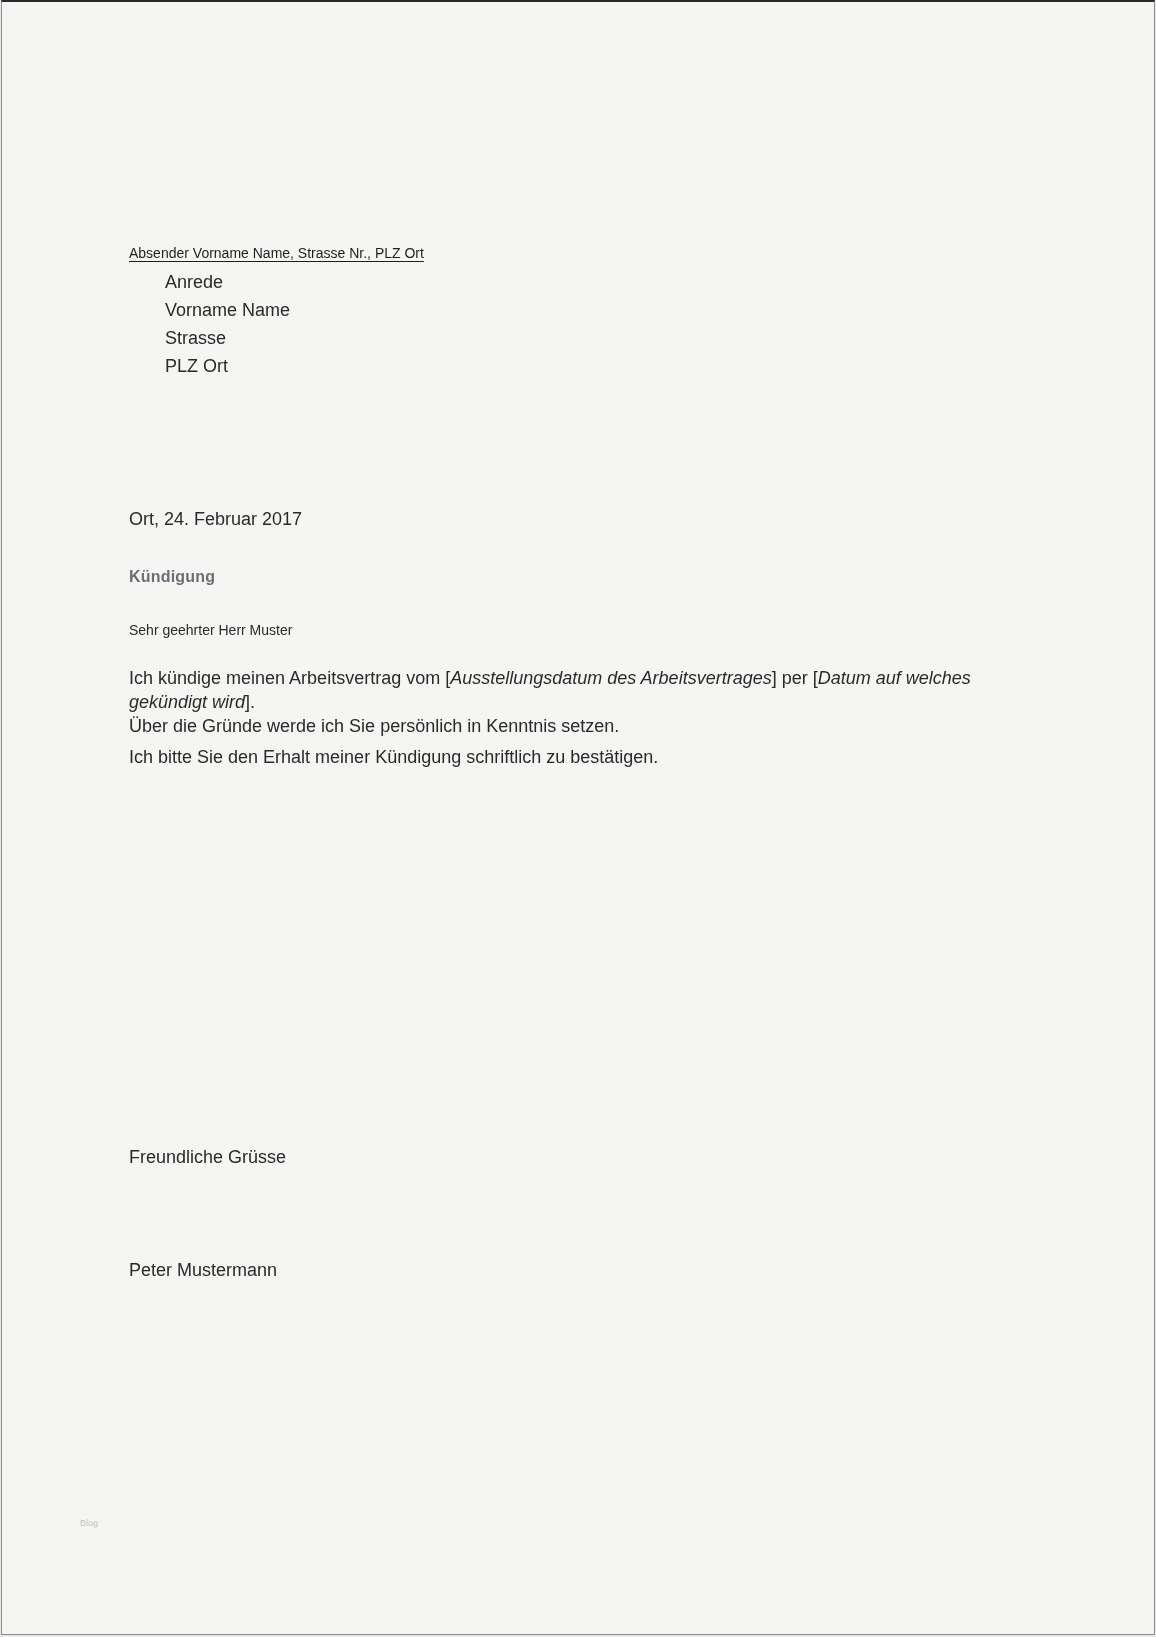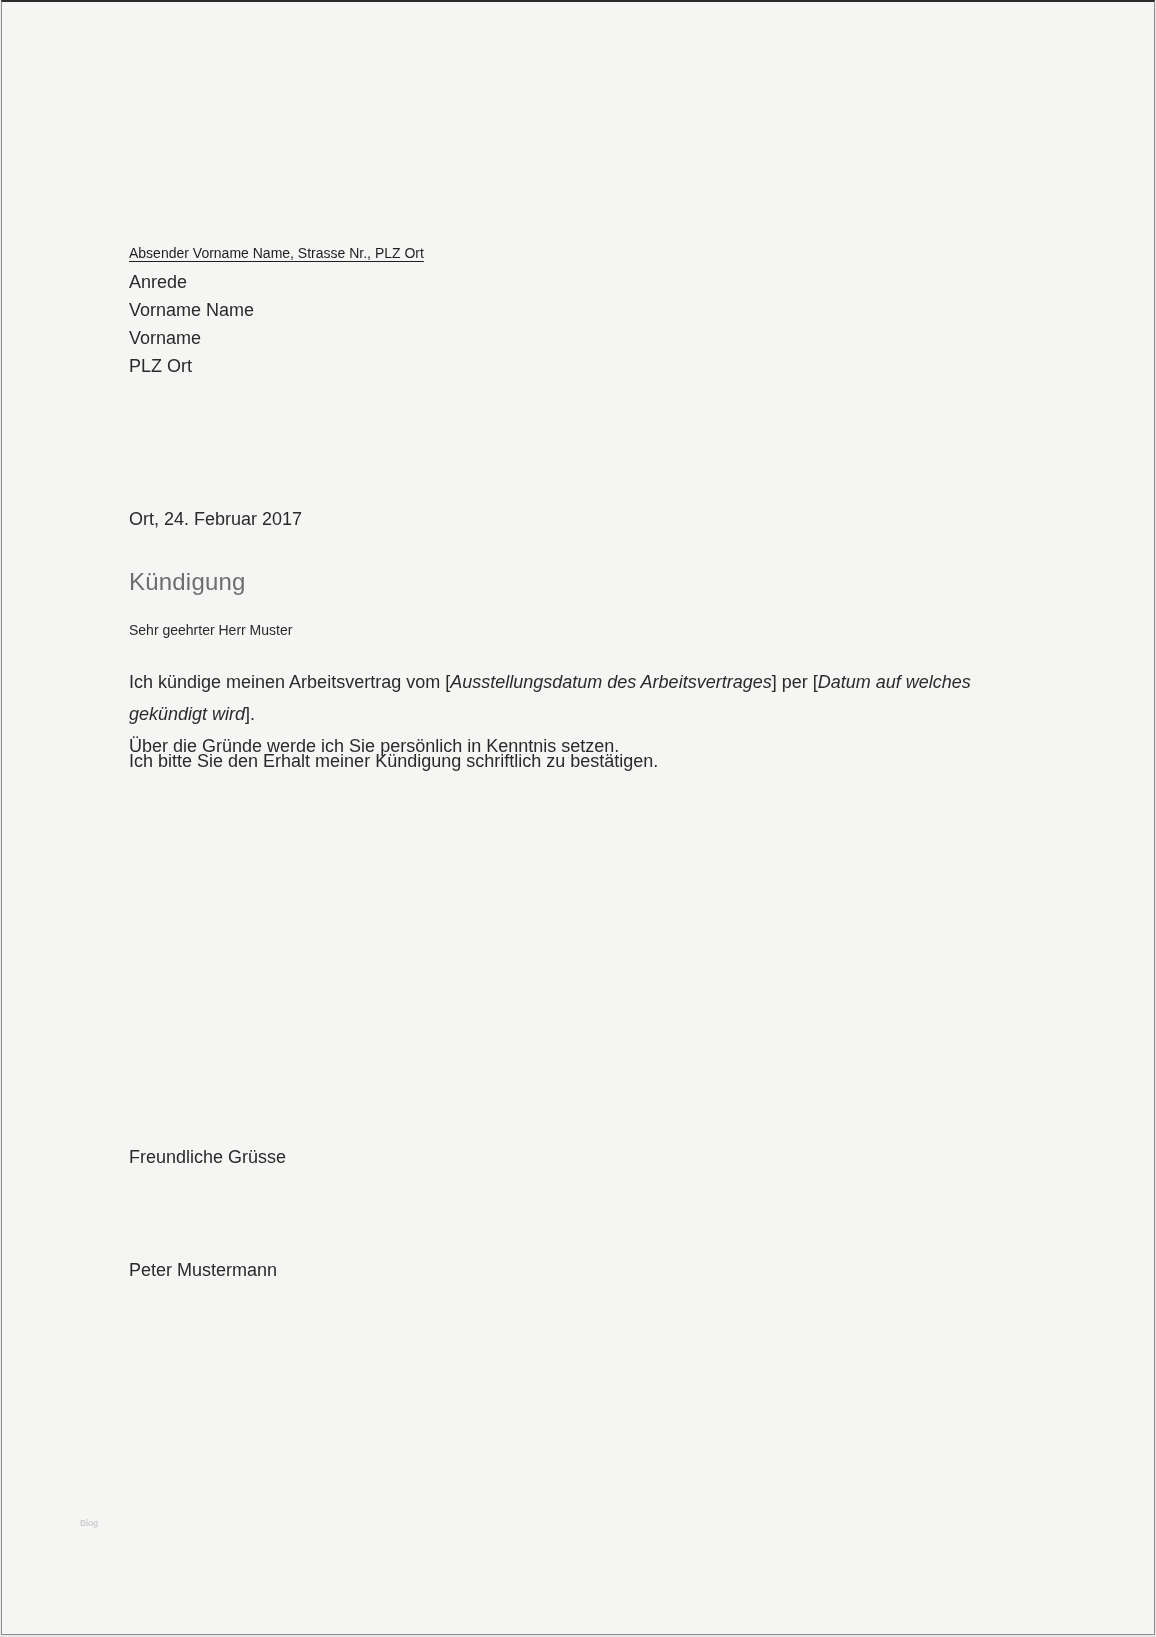--- a/index.html
+++ b/index.html
@@ -26,40 +26,41 @@
     font-size: 14px;
     color: #1f1f1f;
     text-decoration: underline;
     text-underline-offset: 3px;
   }
   .recipient-block {
     top: 266px;
     font-size: 18px;
     line-height: 28px;
     color: #2a2a2a;
+    margin-left: 36px;
   }
   .date-line {
     top: 507px;
     font-size: 18px;
     color: #2a2a2a;
   }
   .doc-heading {
     top: 566px;
-    font-size: 24px;
-    font-weight: normal;
+    font-size: 16px;
+    font-weight: bold;
     color: #6d6d72;
     letter-spacing: 0.2px;
   }
   .salutation {
     top: 620px;
     font-size: 14px;
   }
   .para {
     font-size: 18px;
-    line-height: 32px;
+    line-height: 24px;
     width: 850px;
     color: #2a2a2a;
   }
   .para-1 { top: 664px; }
   .para-2 { top: 743px; }
   .para-3 { top: 835px; }
   .closing { top: 1145px; font-size: 18px; }
   .signature { top: 1258px; font-size: 18px; }
   .italic { font-style: italic; }
   .watermark {
@@ -74,21 +75,21 @@
 </head>
 <body>
 
 <div class="page">
 
   <div class="abs sender-line">Absender Vorname Name, Strasse Nr., PLZ Ort</div>
 
   <div class="abs recipient-block">
     <div>Anrede</div>
     <div>Vorname Name</div>
-    <div>Vorname</div>
+    <div>Strasse</div>
     <div>PLZ Ort</div>
   </div>
 
   <div class="abs date-line">Ort, 24. Februar 2017</div>
 
   <div class="abs doc-heading">Kündigung</div>
 
   <div class="abs salutation">Sehr geehrter Herr Muster</div>
 
   <div class="abs para para-1">

